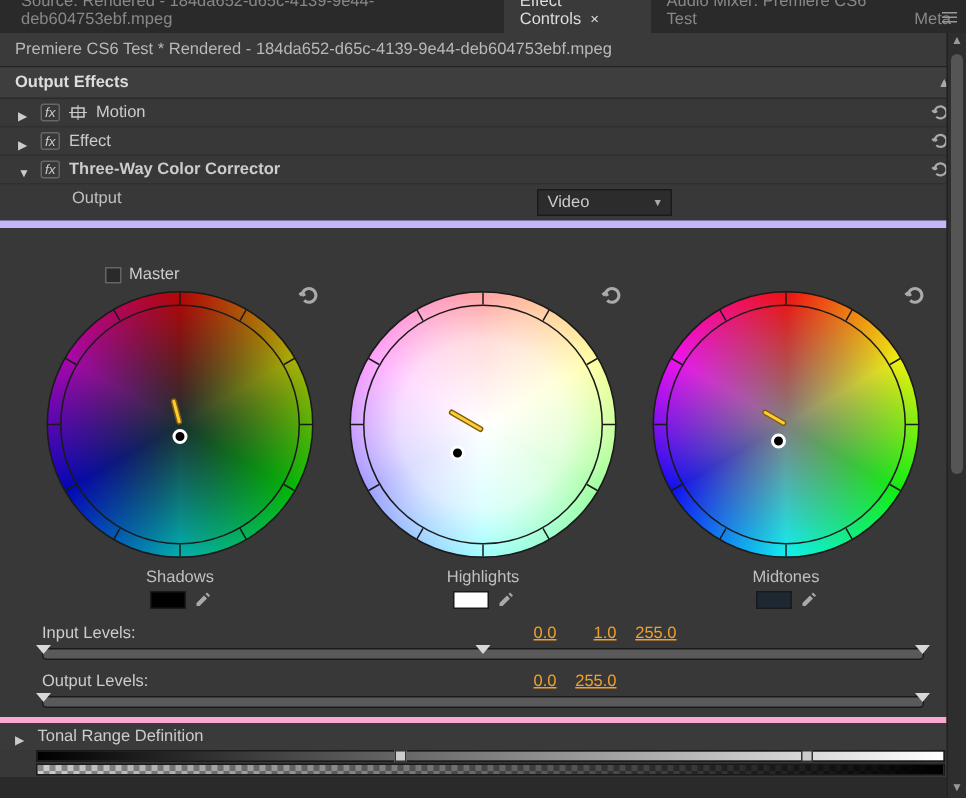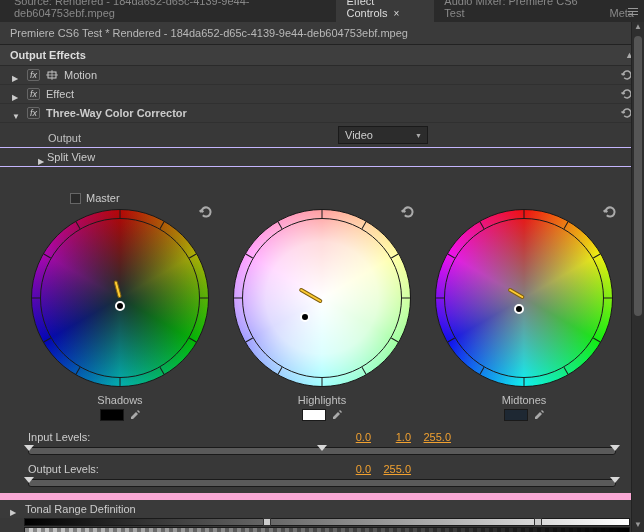--- a/index.html
+++ b/index.html
@@ -95,24 +95,25 @@
   }
   .tinyicon svg { width: 100%; height: 100%; }
   .resetbtn {
     position: absolute; right: 10px;
     width: 14px; height: 14px;
     cursor: pointer;
   }
   .resetbtn svg { width: 100%; height: 100%; stroke: #aaa; fill: none; stroke-width: 1.5; }
   .paramrow {
     display: flex;
-    align-items: flex-end;
+    align-items: flex-start;
     padding: 3px 6px 3px 48px;
-    font-size: 11px;
-    border-bottom: 1px solid #c4b5fd;
+    gap: 10px;
+    font-size: 11px;
+    border-bottom: 5px solid #c4b5fd;
   }
   .paramrow.sub { padding-left: 38px; }
   .paramlabel { flex: 0 0 120px; color: #c0c0c0; }
   .dropdown {
     display: inline-flex;
     align-items: center;
     background: #2c2c2c;
     border: 1px solid #1a1a1a;
     padding: 1px 18px 1px 6px;
     position: relative;
@@ -269,21 +270,21 @@
     border-right: 5px solid transparent;
     border-top: 6px solid #d8d8d8;
     margin-left: -5px;
   }
   .tonalrow {
     display: flex;
     align-items: center;
     padding: 3px 10px;
     gap: 6px;
     font-size: 11px;
-    border-top: 7px solid #f9a8d4;
+    border-top: 4px solid #f9a8d4;
     background: #3a3a3a;
   }
   .gradstrip {
     margin: 0 14px 6px 24px;
     height: 18px;
     position: relative;
   }
   .gradstrip .strip {
     height: 8px;
     background: linear-gradient(to right, #000, #fff);
@@ -385,24 +386,20 @@
   </div>
 
   <div class="paramrow">
     <span class="paramlabel">Output</span>
     <span style="flex:0 0 170px"></span>
     <span class="dropdown">
         <span>Video</span>
       </span>
   </div>
 
-  <div class="paramrow sub">
-    <span class="disclose right"></span>
-    <span>Split View</span>
-  </div>
 
   <div class="colorwheels-area">
     <div class="masterrow">
       <span class="checkbox"></span>
       <span>Master</span>
     </div>
 
     <div class="wheelrow">
 
       <div class="wheelblock">

